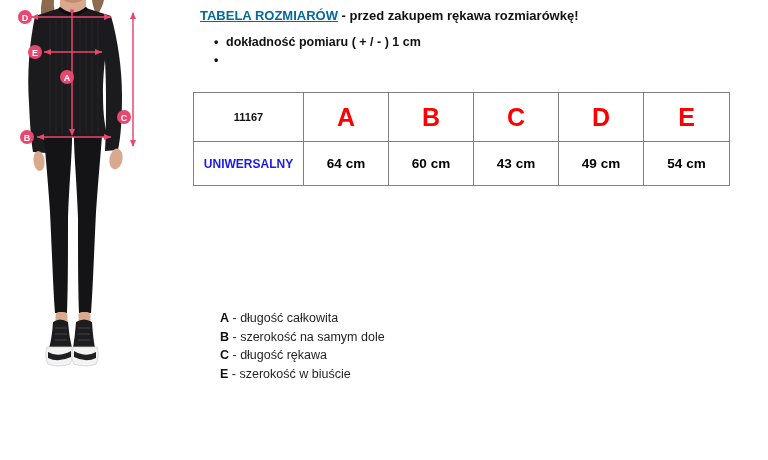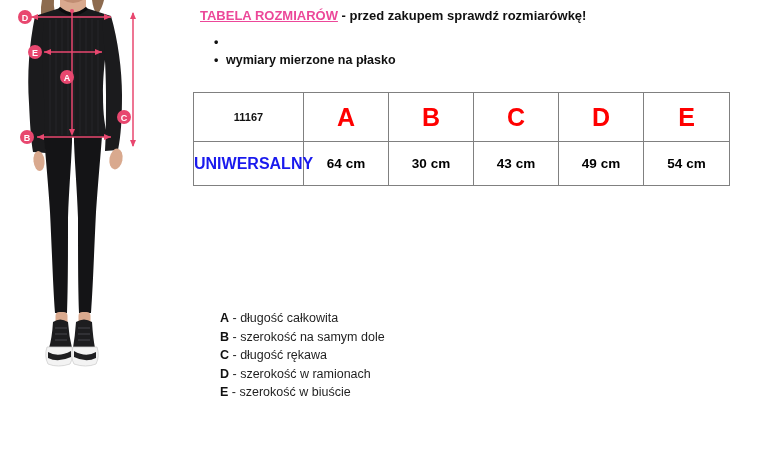--- a/index.html
+++ b/index.html
@@ -5,36 +5,36 @@
   html,body{margin:0;padding:0;background:#fff;}
   .page{
     position:relative;width:768px;height:460px;background:#ffffff;overflow:hidden;
     font-family:"Liberation Sans",sans-serif;color:#111;
   }
   
   .figure{position:absolute;left:0;top:0;width:190px;height:375px;}
   
   .header{position:absolute;left:200px;top:8px;width:560px;}
   .title{font-size:13px;font-weight:bold;color:#111;line-height:16px;}
-  .title-red{color:#ec4899;text-decoration:underline;}
+  .title-red{color:#0369a1;text-decoration:underline;}
   .bullets{margin:9px 0 0 14px;}
   .bullet-line{font-size:12.5px;font-weight:bold;line-height:18px;display:flex;}
   .bullet-dot{width:12px;flex:0 0 12px;}
   
   .size-table-wrap{position:absolute;left:193px;top:92px;}
   table.size-table{border-collapse:collapse;table-layout:fixed;width:536px;}
   table.size-table td{
     border:1px solid #808080;text-align:center;vertical-align:middle;padding:0;
     background:#fff;
   }
   tr.hdr-row td{height:48px;}
   tr.data-row td{height:43px;}
   td.model-cell{font-size:11px;font-weight:bold;color:#111;margin-top:38px;}
   td.letter-cell{font-size:25px;font-weight:bold;color:#ff0000;}
-  td.size-cell{font-size:16px;font-weight:bold;color:#1a1aee;}
+  td.size-cell{font-size:12px;font-weight:bold;color:#1a1aee;}
   td.value-cell{font-size:13.5px;font-weight:bold;color:#000;}
   
   .legend{position:absolute;left:220px;top:277px;margin-top:32px;}
   .legend-line{font-size:12.5px;line-height:18.5px;color:#1f1f1f;}
   .legend-letter{font-weight:bold;color:#111;}
 </style>
 </head>
 <body>
 
 <div class="page">
@@ -142,29 +142,29 @@
           <polygon points="133,147 130,140 136,140" fill="#e8476f"></polygon>
           <circle cx="124" cy="117" r="7" fill="#e8476f"></circle>
           <text x="124" y="120.5" text-anchor="middle" fill="#ffffff">C</text>
         </g>
       </g>
     </svg>
   </div>
 
   <div class="header">
     <div class="title">
-      <span class="title-red">TABELA ROZMIARÓW</span><span> - przed zakupem sprawdź rozmiarówkę!</span>
+      <span class="title-red">TABELA ROZMIARÓW</span><span> - przed zakupem rękawa rozmiarówkę!</span>
     </div>
     <div class="bullets">
       <div class="bullet-line">
         <span class="bullet-dot">•</span>
+        <span>dokładność pomiaru ( + / - ) 1 cm</span>
       </div>
       <div class="bullet-line">
         <span class="bullet-dot">•</span>
-        <span>wymiary mierzone na płasko</span>
       </div>
     </div>
   </div>
 
   <div class="size-table-wrap">
     <table class="size-table">
       <colgroup>
         <col style="width:110px">
           <col style="width:85px">
           <col style="width:85px">
@@ -177,40 +177,37 @@
           <td class="model-cell">11167</td>
           <td class="letter-cell">A</td>
           <td class="letter-cell">B</td>
           <td class="letter-cell">C</td>
           <td class="letter-cell">D</td>
           <td class="letter-cell">E</td>
         </tr>
         <tr class="data-row">
           <td class="size-cell">UNIWERSALNY</td>
           <td class="value-cell">64 cm</td>
-          <td class="value-cell">30 cm</td>
+          <td class="value-cell">60 cm</td>
           <td class="value-cell">43 cm</td>
           <td class="value-cell">49 cm</td>
           <td class="value-cell">54 cm</td>
         </tr>
       </tbody>
     </table>
   </div>
 
   <div class="legend">
     <div class="legend-line">
       <span class="legend-letter">A</span><span> - </span><span>długość całkowita</span>
     </div>
     <div class="legend-line">
       <span class="legend-letter">B</span><span> - </span><span>szerokość na samym dole</span>
     </div>
     <div class="legend-line">
       <span class="legend-letter">C</span><span> - </span><span>długość rękawa</span>
     </div>
     <div class="legend-line">
-      <span class="legend-letter">D</span><span> - </span><span>szerokość w ramionach</span>
-    </div>
-    <div class="legend-line">
       <span class="legend-letter">E</span><span> - </span><span>szerokość w biuście</span>
     </div>
   </div>
 
 </div>
 
 </body></html>

